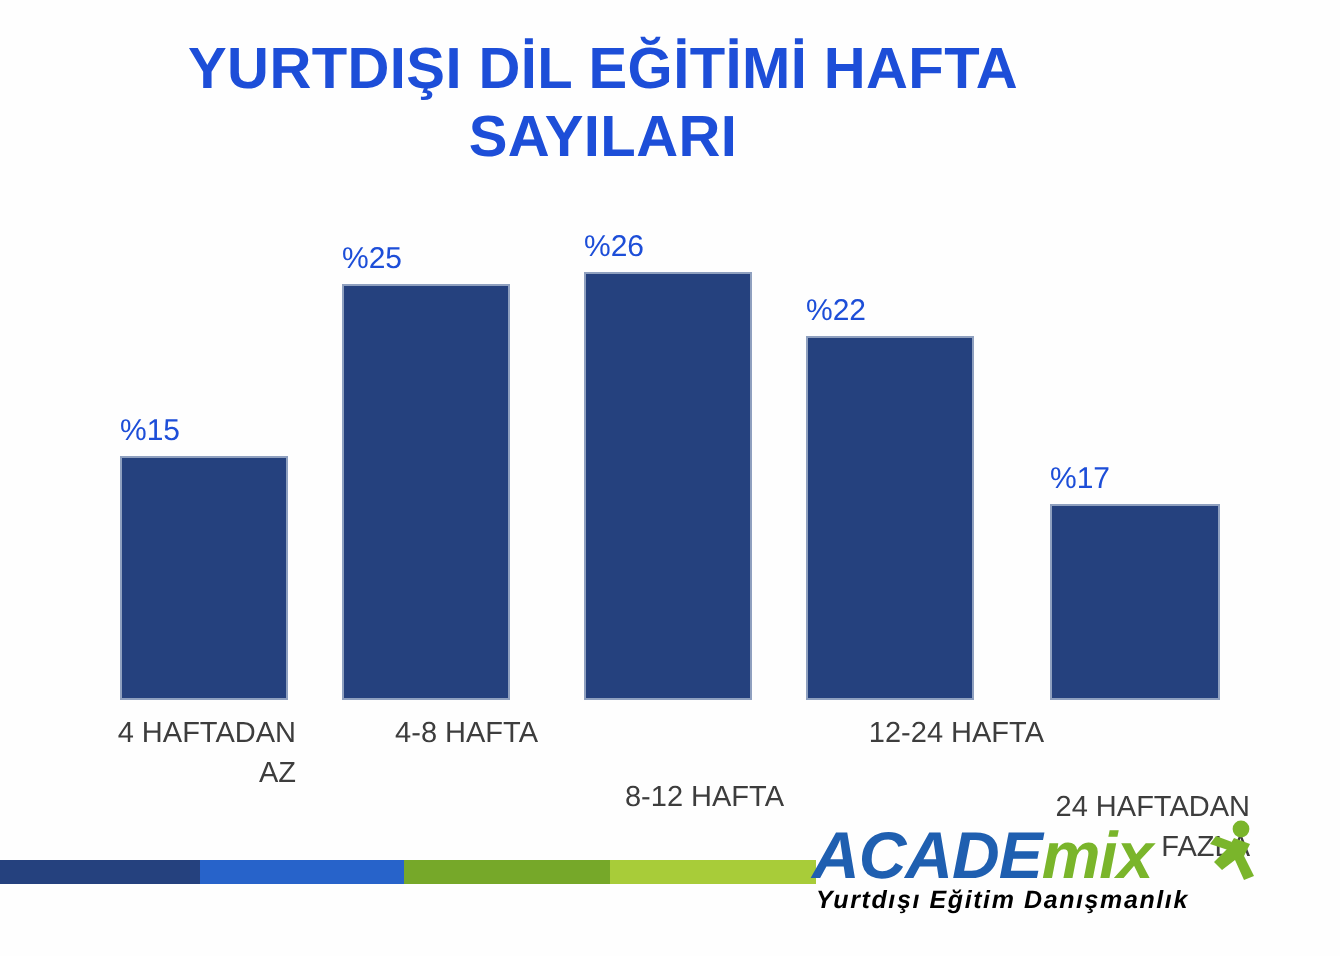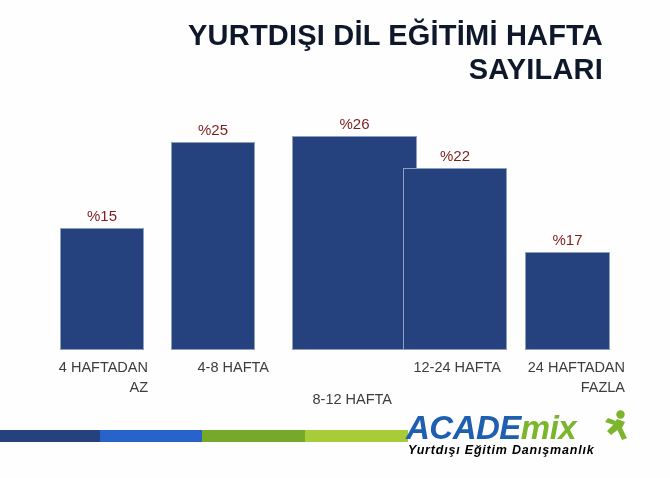--- a/index.html
+++ b/index.html
@@ -20,22 +20,22 @@
     inset: 0;
     background: #fefefe;
   }
 
   
   #chart-title {
     position: absolute;
     top: 18px;
     left: 0;
     width: 603px;
-    text-align: right;
-    color: #0f172a;
+    text-align: center;
+    color: #1d4ed8;
     font-size: 29px;
     font-weight: bold;
     line-height: 1.18;
     letter-spacing: 0.2px;
   }
   #chart-title .line {
     display: block;
   }
 
   
@@ -58,22 +58,21 @@
     bottom: 0;
     width: 100%;
     background: #25417e;
     border: 1px solid #8fa0bf;
     box-sizing: border-box;
   }
   .bar-value {
     position: absolute;
     left: 0;
     width: 100%;
-    text-align: center;
-    color: #7f1d1d;
+    color: #1d4ed8;
     font-size: 15px;
     font-weight: normal;
   }
 
   
   #category-axis {
     position: absolute;
     left: 0;
     top: 358px;
     width: 670px;
@@ -155,26 +154,26 @@
     <div class="bar-group" style="left:60px;width:84px;">
       <div class="bar-value" style="bottom:126px;">%15</div>
       <div class="bar-col" style="height:122px;"></div>
     </div>
 
     <div class="bar-group" style="left:171px;width:84px;">
       <div class="bar-value" style="bottom:212px;">%25</div>
       <div class="bar-col" style="height:208px;"></div>
     </div>
 
-    <div class="bar-group" style="left:292px;width:84px;padding-left:41px;">
+    <div class="bar-group" style="left:292px;width:84px;">
       <div class="bar-value" style="bottom:218px;">%26</div>
       <div class="bar-col" style="height:214px;"></div>
     </div>
 
-    <div class="bar-group" style="left:403px;width:84px;padding-left:20px;">
+    <div class="bar-group" style="left:403px;width:84px;">
       <div class="bar-value" style="bottom:186px;">%22</div>
       <div class="bar-col" style="height:182px;"></div>
     </div>
 
     <div class="bar-group" style="left:525px;width:85px;">
       <div class="bar-value" style="bottom:102px;">%17</div>
       <div class="bar-col" style="height:98px;"></div>
     </div>
 
   </div>
@@ -183,24 +182,24 @@
     <div class="cat-label" style="left:36px;width:112px;">
       <span>4 HAFTADAN</span><br>
       <span>AZ</span>
     </div>
     <div class="cat-label" style="left:157px;width:112px;">
       <span>4-8 HAFTA</span>
     </div>
     <div class="cat-label" style="left:280px;width:112px;margin-top:32px;">
       <span>8-12 HAFTA</span>
     </div>
-    <div class="cat-label" style="left:389px;width:112px;">
+    <div class="cat-label" style="left:410px;width:112px;">
       <span>12-24 HAFTA</span>
     </div>
-    <div class="cat-label" style="left:511px;width:114px;">
+    <div class="cat-label" style="left:511px;width:114px;margin-top:37px;">
       <span>24 HAFTADAN</span><br>
       <span>FAZLA</span>
     </div>
   </div>
 
   <div id="color-bar">
     <div class="seg" style="width:100px;background:#25417e;"></div>
     <div class="seg" style="width:102px;background:#2763ca;"></div>
     <div class="seg" style="width:103px;background:#76a829;"></div>
     <div class="seg" style="width:103px;background:#a8cc39;"></div>

